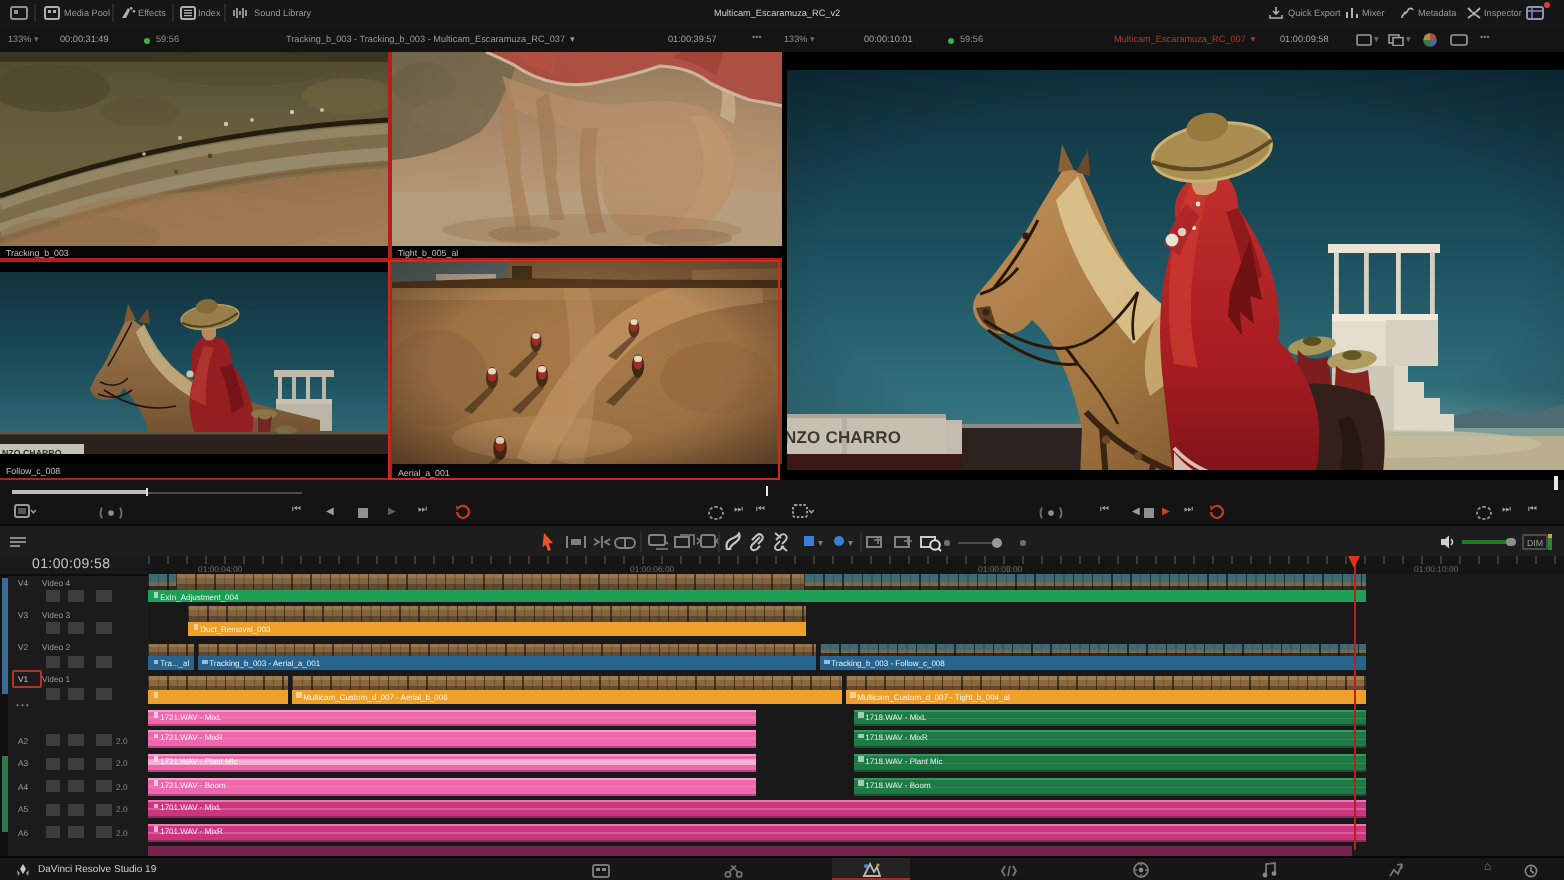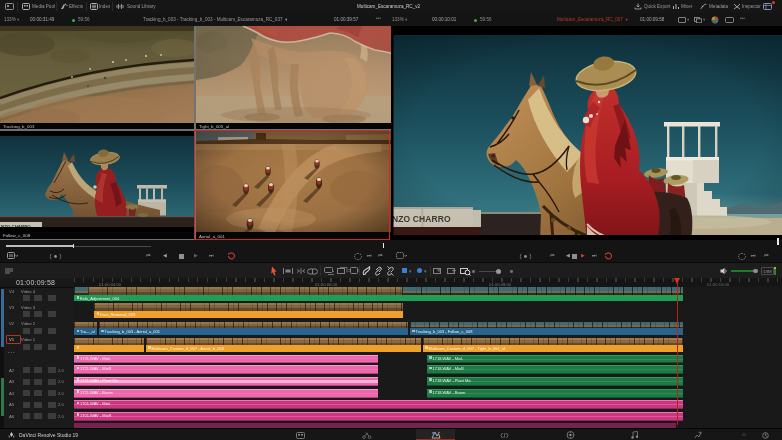--- a/index.html
+++ b/index.html
@@ -110,21 +110,21 @@
       <path d="M4,7.4 A3.4,3.4 0 0 1 0.6,4 L4,4 Z" fill="#3a7a4a"></path>
       <path d="M7.4,4 A3.4,3.4 0 0 1 4,7.4 L4,4 Z" fill="#4a6a9a"></path>
       <path d="M0.6,4 A3.4,3.4 0 0 1 4,0.6 L4,4 Z" fill="#a8923a"></path>
     </svg>
   <svg class="ab" style="left:725px;top:4px;" width="9" height="6" viewBox="0 0 9 6">
       <rect x="0.5" y="0.5" width="8" height="5" rx="1" fill="none" stroke="#9a9a9a" stroke-width="0.8"></rect>
     </svg>
   <div class="tx" style="left:740px;top:3px;color:#7a7a7a;">•••</div>
 </div>
 
-<div class="ab" id="viewers" style="left:0;top:26px;width:782px;height:214px;background:#737373;">
+<div class="ab" id="viewers" style="left:0;top:26px;width:782px;height:214px;background:#b91c1c;">
 
   <svg class="ab" style="left:0;top:0;" width="194" height="97" viewBox="0 0 194 97">
     <defs>
       <linearGradient id="gAol" x1="0" y1="0" x2="0" y2="1">
           <stop offset="0" stop-color="#57502f"></stop>
           <stop offset="0.3" stop-color="#6e6540"></stop>
           <stop offset="1" stop-color="#7d7148"></stop>
         </linearGradient>
       <linearGradient id="gAsand" x1="0" y1="0" x2="1" y2="1">
           <stop offset="0" stop-color="#9a7448"></stop>

